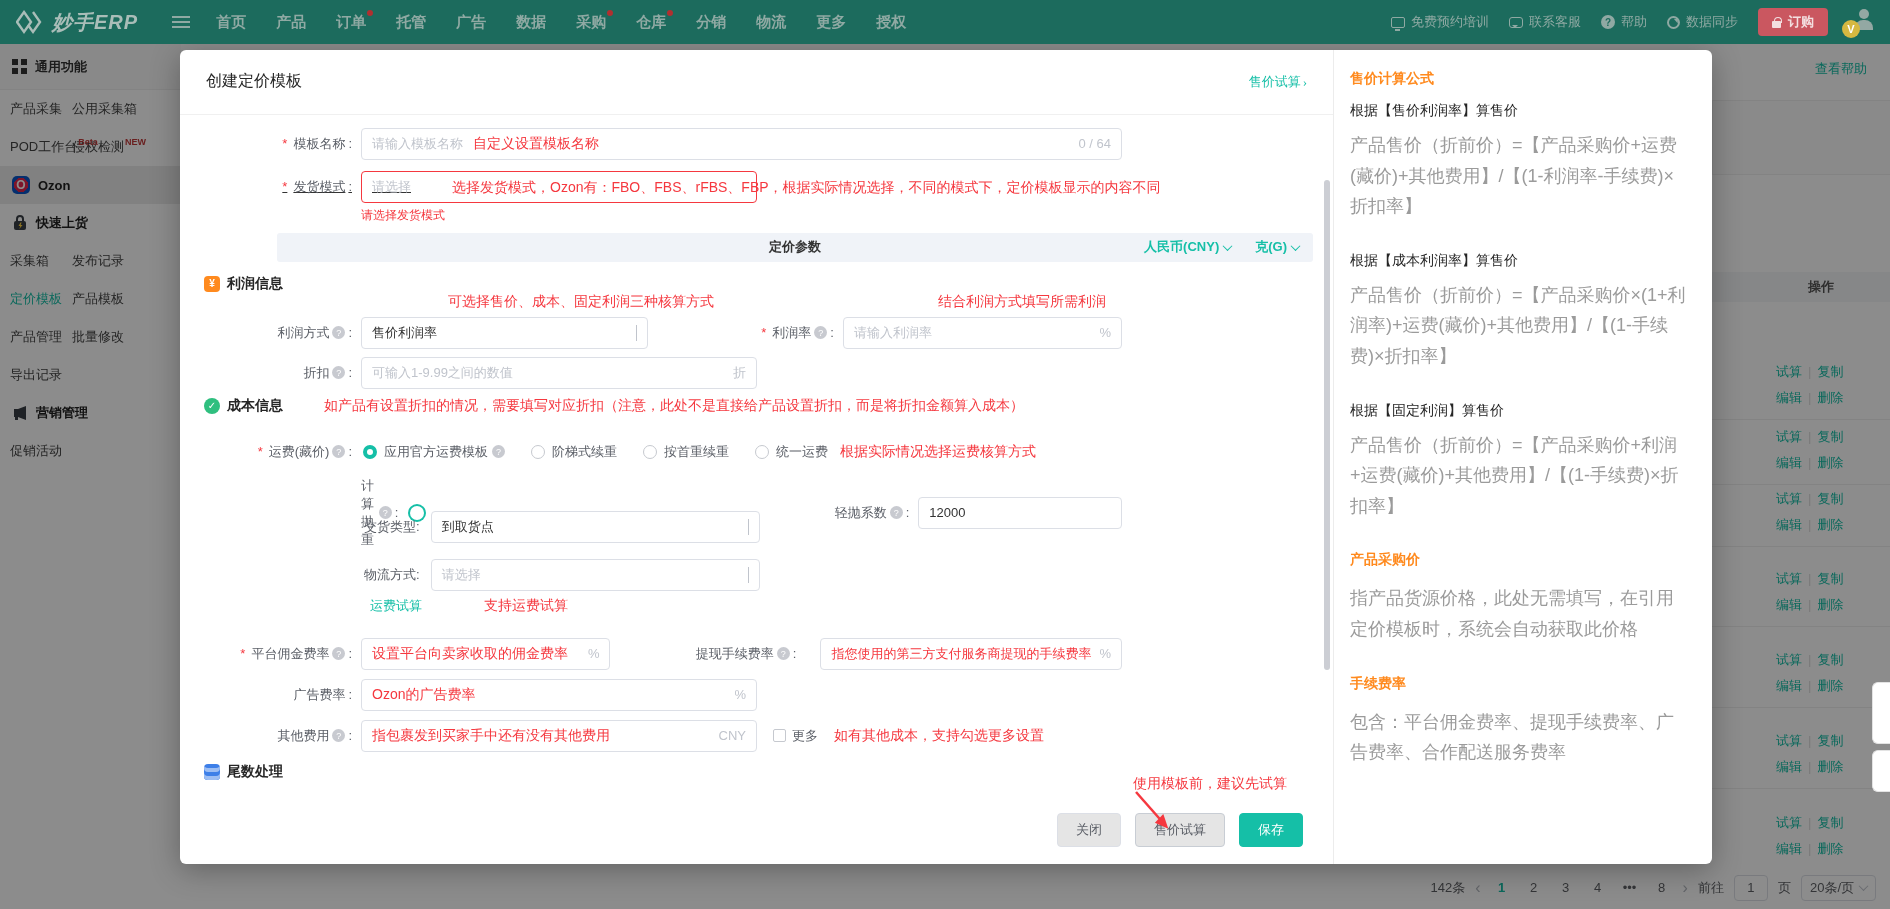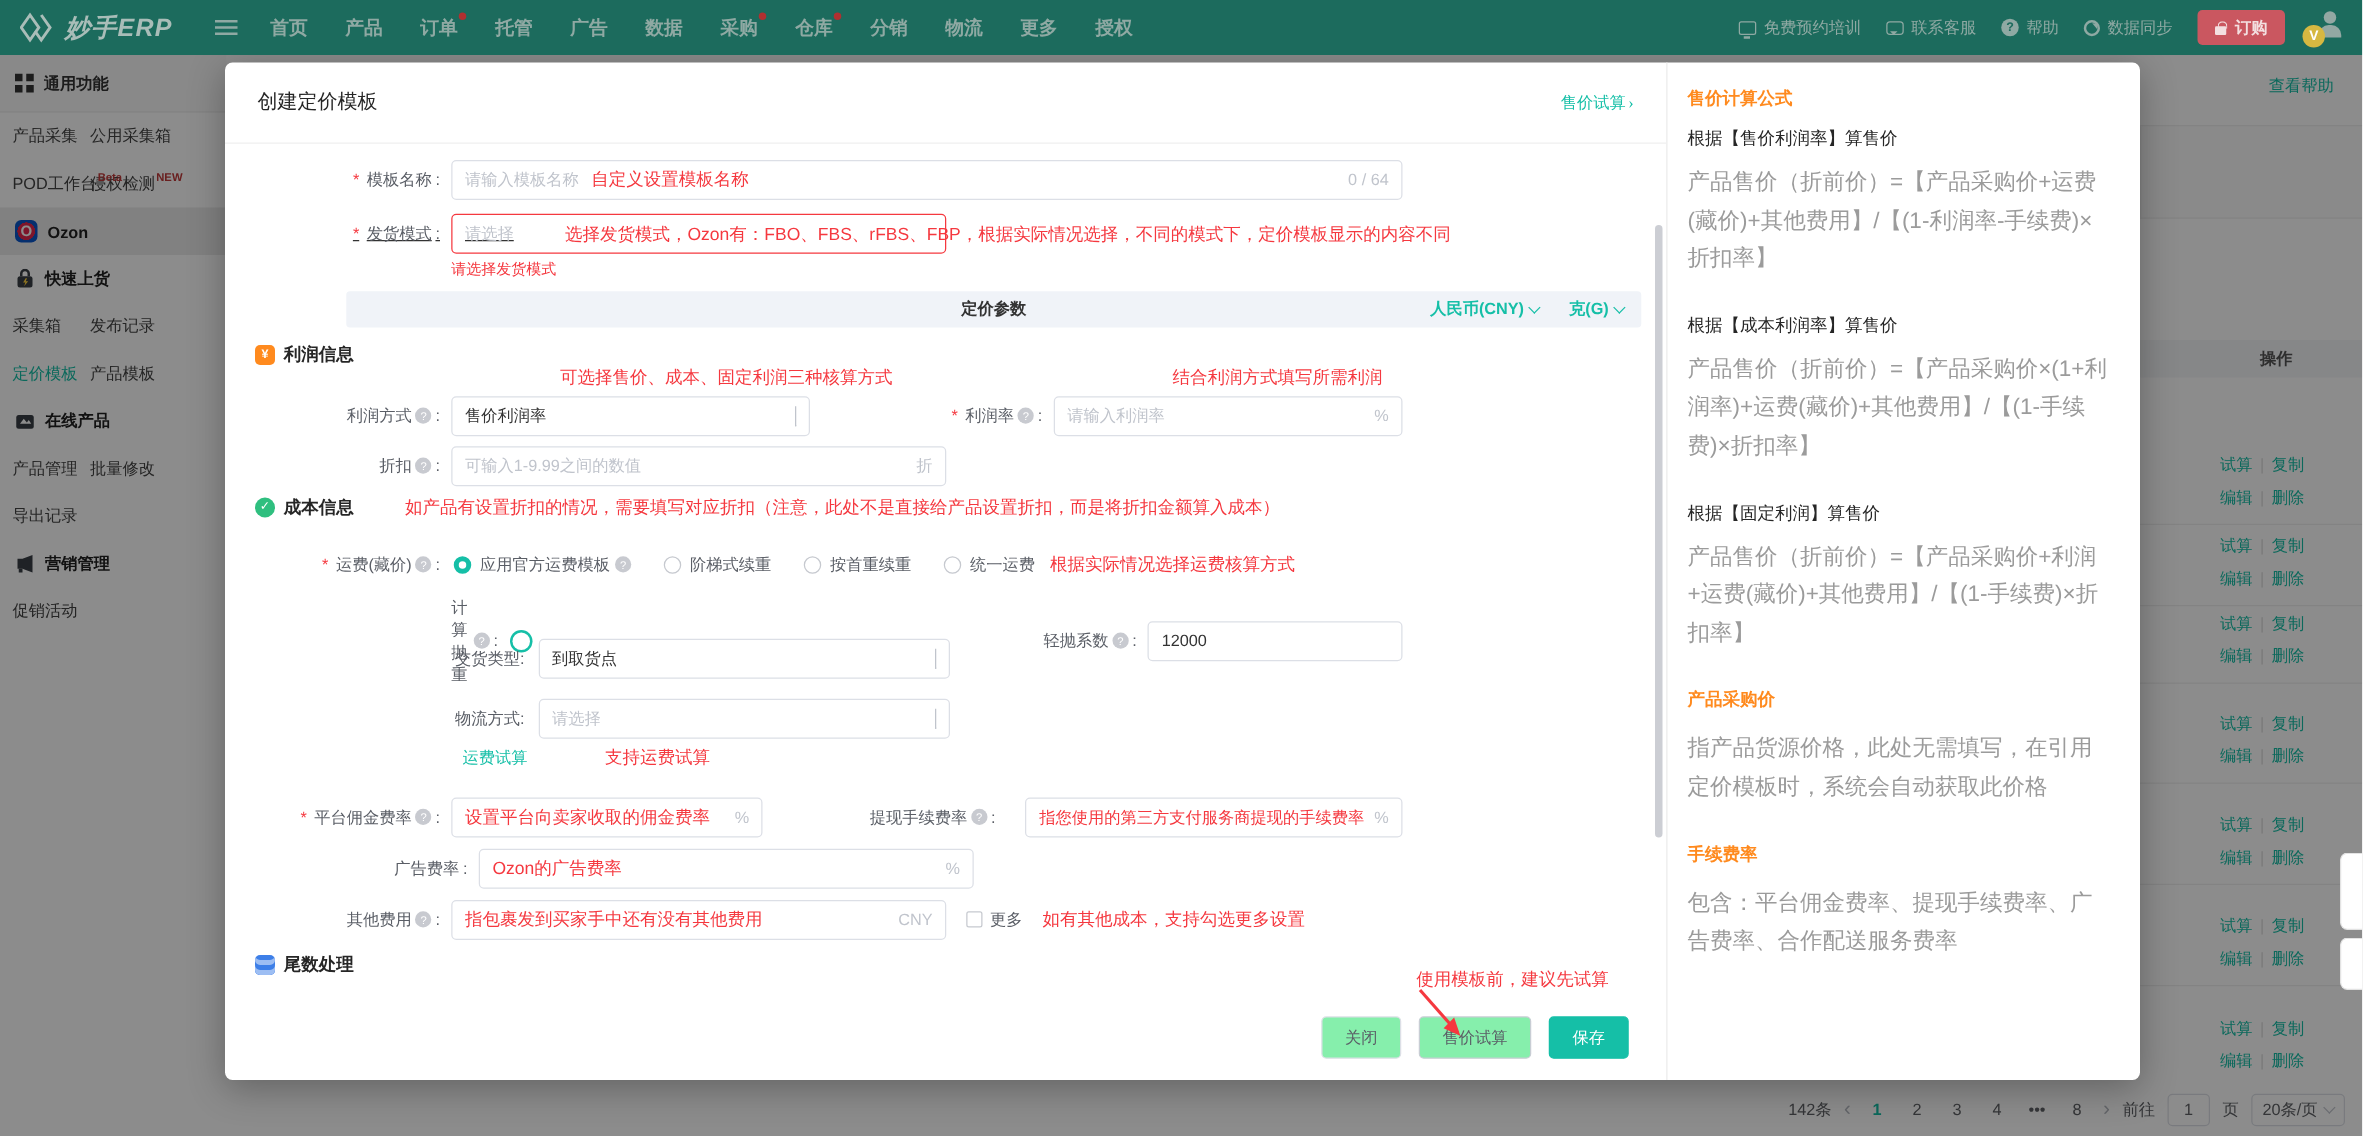--- a/index.html
+++ b/index.html
@@ -114,21 +114,21 @@
   .radio.sel { border:4px solid #15bfa7; }
   .rlabel { margin-left:7px; color:#5a5e66; }
   .switch { width:36px; height:18px; border-radius:9px; background:#15bfa7; position:relative; cursor:pointer; }
   .switch::after { content:""; position:absolute; right:2px; top:2px; width:14px; height:14px; border-radius:50%; background:#fff; }
   .cbx { width:13px; height:13px; border:1px solid #c6c9cf; border-radius:2px; background:#fff; flex:none; }
 
   .err { position:absolute; color:#f5383f; font-size:12px; }
   .partial { position:absolute; height:9px; border:1px solid #dcdfe6; border-bottom:none; border-radius:4px 4px 0 0; }
   .scroll-thumb { position:absolute; right:3px; top:130px; width:6px; height:490px; border-radius:3px; background:#ccced4; }
 
-  .btn { height:34px; padding:0 18px; border:1px solid #dcdfe6; border-radius:4px; background:#86efac; color:#5a5e66;
+  .btn { height:34px; padding:0 18px; border:1px solid #dcdfe6; border-radius:4px; background:#e5e5e5; color:#5a5e66;
          display:flex; align-items:center; cursor:pointer; font-size:13px; }
   .btn.primary { background:#15bfa7; border-color:#15bfa7; color:#fff; }
   .footer-anno { position:absolute; left:953px; top:725px; color:#f5383f; font-size:14px; white-space:nowrap; z-index:3; }
   .footer-arrow { position:absolute; left:948px; top:738px; z-index:3; }
 
   
   .modal-helper { flex:1; border-left:1px solid #ececec; padding:20px 26px 0 16px; }
   .hp-title { color:#ff8a1e; font-weight:bold; font-size:14px; margin-bottom:14px; }
   .hp-h { color:#262626; font-size:14px; margin-bottom:10px; }
   .hp-p { color:#9b9b9b; font-size:18px; line-height:1.7; margin-bottom:30px; }
@@ -163,27 +163,20 @@
         </svg>
       <span>快速上货</span>
     </div>
     <div class="sb-row">
       <span class="sb-a">采集箱</span>
       <span class="sb-b">发布记录</span>
     </div>
     <div class="sb-row">
       <span class="sb-a sel-teal">定价模板</span>
       <span class="sb-b">产品模板</span>
-    </div>
-    <div class="sb-sec">
-      <svg class="sb-ic" viewBox="0 0 16 16">
-          <rect x="1" y="3" width="14" height="11" rx="2" fill="#3a3f45"></rect>
-          <path d="M4 10l3-4 2.5 3L11 7l2 3z" fill="#fff"></path>
-        </svg>
-      <span>在线产品</span>
     </div>
     <div class="sb-row">
       <span class="sb-a">产品管理</span>
       <span class="sb-b">批量修改</span>
     </div>
     <div class="sb-row">
       <span class="sb-a">导出记录</span>
     </div>
     <div class="sb-sec">
       <svg class="sb-ic" viewBox="0 0 16 16">
@@ -478,21 +471,21 @@
           <span class="flabel" style="width:158px;margin-left:28px;">
               <span>提现手续费率</span>
               <span class="qicon">?</span>
             </span>
           <div class="ctrl" style="width:385px;margin-left:24px;">
             <span class="anno" style="font-size:13px;">指您使用的第三方支付服务商提现的手续费率</span>
             <span class="sfx">%</span>
           </div>
         </div>
 
-        <div class="row" style="top:564px;padding-left:22px;">
+        <div class="row" style="top:564px;">
           <span class="flabel">
               <span>广告费率</span>
             </span>
           <div class="ctrl" style="width:396px;">
             <span class="anno">Ozon的广告费率</span>
             <span class="sfx">%</span>
           </div>
         </div>
 
         <div class="row" style="top:605px;">

